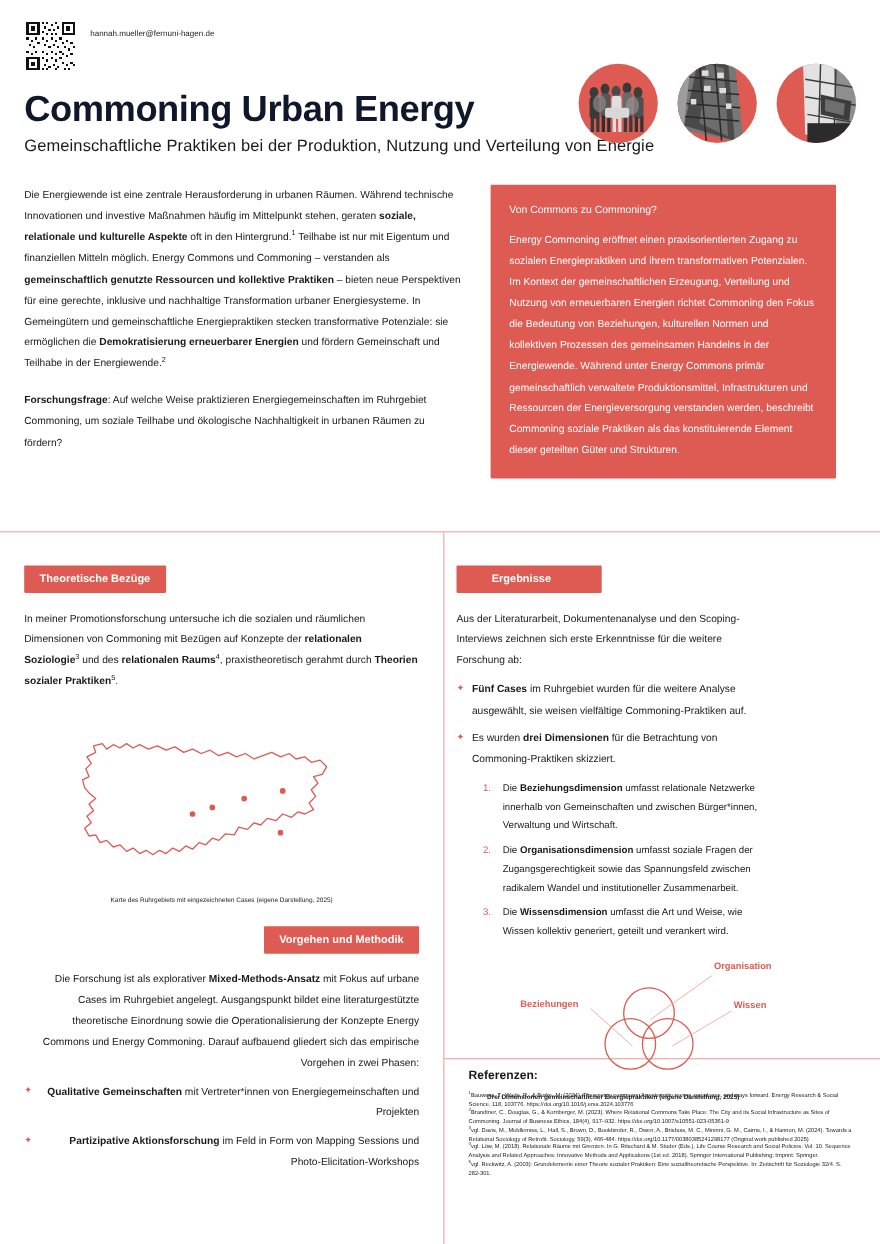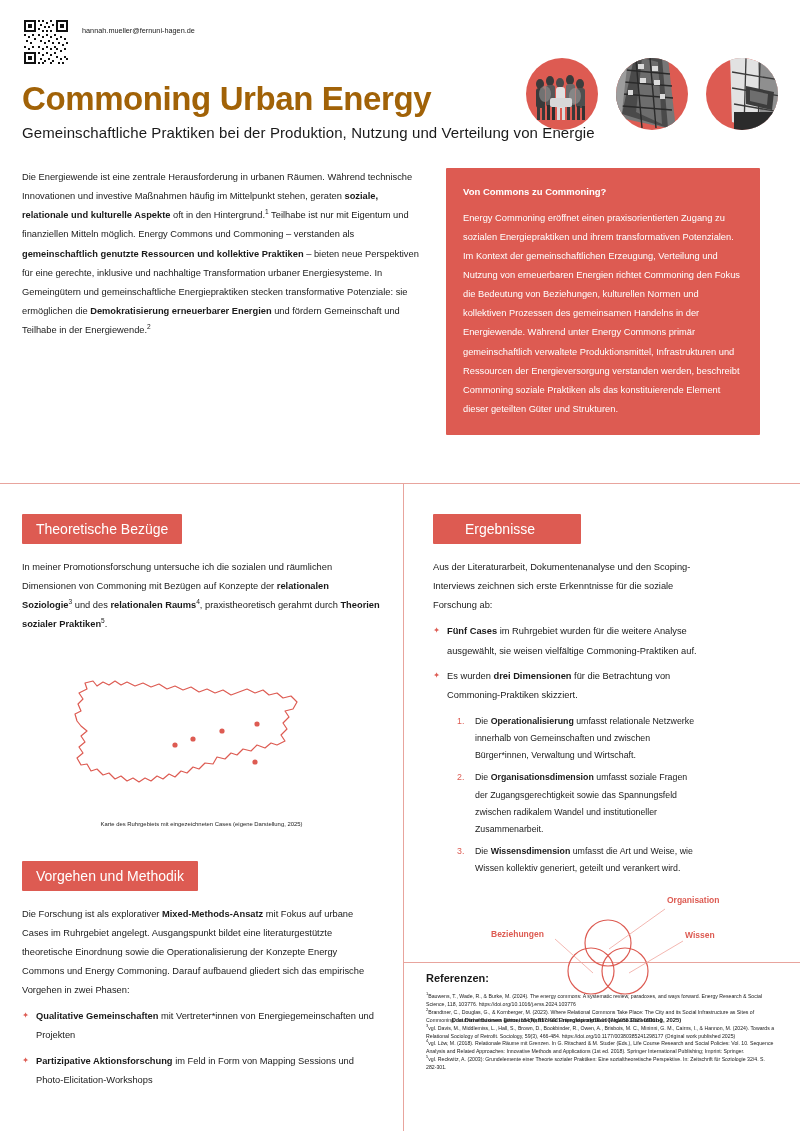--- a/index.html
+++ b/index.html
@@ -15,21 +15,21 @@
   
   .header { position: relative; padding: 18px 22px 0 22px; height: 160px; }
   .author-block { display: flex; gap: 12px; align-items: flex-start; }
   .qr { width: 48px; height: 48px; flex: none; position: relative; background:#fff; }
   .qr svg { display:block; }
   .author-lines { font-size: 7.3px; line-height: 1.55; color: #1a1a1a; padding-top: 1px; }
   .author-email { margin-top: 8px; font-size: 7.3px; }
 
   .title {
     font-size: 33px; font-weight: bold; letter-spacing: -0.4px;
-    margin-top: 16px; line-height: 1.05; color: #a16207;
+    margin-top: 16px; line-height: 1.05; color: #0f172a;
   }
   .subtitle { font-size: 15px; margin-top: 7px; color: #1a1a1a; letter-spacing: 0.1px; }
 
   .header-photos {
     position: absolute; top: 58px; right: 22px;
     display: flex; gap: 18px; align-items: center;
   }
   .photo-circle { width: 72px; height: 72px; position: relative; }
   .photo-circle .disc {
     position: absolute; inset: 0; border-radius: 50%;
@@ -42,35 +42,35 @@
   .intro-text { width: 400px; font-size: 9.3px; line-height: 2.06; }
   .intro-text p { margin-bottom: 14px; }
   .intro-text b { font-weight: bold; }
   sup { font-size: 6.6px; vertical-align: super; line-height: 0; }
 
   .redbox {
     width: 314px; background: var(--accent); color: #fff;
     padding: 14px 17px 16px 17px; font-size: 9.3px; line-height: 2.06;
     align-self: flex-start; border-radius: 1px;
   }
-  .redbox h3 { font-size: 9.5px; font-weight: bold; margin-bottom: 7px; }
+  .redbox h3 { font-size: 9.5px; font-weight: normal; margin-bottom: 7px; }
 
   
   .hr-main { position: absolute; left: 0; right: 0; top: 483px; height: 1px; background: #e8a49d; }
   .v-div { position: absolute; top: 484px; bottom: 0; left: 403px; width: 1px; background: #e8a49d; }
   .hr-ref { position: absolute; left: 404px; right: 0; top: 962px; height: 1px; background: #e8a49d; }
 
   
   .cols { position: absolute; top: 484px; left: 0; right: 0; bottom: 0; display: flex; }
   .col-left { width: 403px; padding: 30px 22px 0 22px; }
-  .col-right { width: 317px; padding: 30px 20px 0 30px; }
+  .col-right { width: 317px; padding: 30px 20px 0 12px; }
 
   .badge {
     display: inline-block; background: var(--accent); color: #fff;
-    font-size: 14px; font-weight: normal; padding: 7px 14px 7px 14px;
+    font-size: 10px; font-weight: bold; padding: 7px 14px 7px 14px;
     margin-bottom: 14px; border-radius: 1px;
   }
   .badge.wide { padding-left: 32px; padding-right: 46px; }
 
   .body-text { font-size: 9.3px; line-height: 2.06; }
   .body-text b { font-weight: bold; }
 
   
   ul.diamond { list-style: none; margin-top: 7px; }
   ul.diamond > li {
@@ -296,20 +296,23 @@
       </svg>
     </div>
   </div>
 </div>
 
 <div class="intro-wrap">
   <div class="intro-text">
     <p>
       <span>Die Energiewende ist eine zentrale Herausforderung in urbanen Räumen. Während technische Innovationen und investive Maßnahmen häufig im Mittelpunkt stehen, geraten </span><b>soziale, relationale und kulturelle Aspekte</b><span> oft in den Hintergrund.</span><sup>1</sup><span> Teilhabe ist nur mit Eigentum und finanziellen Mitteln möglich. Energy Commons und Commoning – verstanden als </span><b>gemeinschaftlich genutzte Ressourcen und kollektive Praktiken</b><span> – bieten neue Perspektiven für eine gerechte, inklusive und nachhaltige Transformation urbaner Energiesysteme. In Gemeingütern und gemeinschaftliche Energiepraktiken stecken transformative Potenziale: sie ermöglichen die </span><b>Demokratisierung erneuerbarer Energien</b><span> und fördern Gemeinschaft und Teilhabe in der Energiewende.</span><sup>2</sup>
     </p>
+    <p>
+      <b>Forschungsfrage</b><span>: Auf welche Weise praktizieren Energiegemeinschaften im Ruhrgebiet Commoning, um soziale Teilhabe und ökologische Nachhaltigkeit in urbanen Räumen zu fördern?</span>
+    </p>
   </div>
 
   <div class="redbox">
     <h3>Von Commons zu Commoning?</h3>
     <div>Energy Commoning eröffnet einen praxisorientierten Zugang zu sozialen Energiepraktiken und ihrem transformativen Potenzialen. Im Kontext der gemeinschaftlichen Erzeugung, Verteilung und Nutzung von erneuerbaren Energien richtet Commoning den Fokus die Bedeutung von Beziehungen, kulturellen Normen und kollektiven Prozessen des gemeinsamen Handelns in der Energiewende. Während unter Energy Commons primär gemeinschaftlich verwaltete Produktionsmittel, Infrastrukturen und Ressourcen der Energieversorgung verstanden werden, beschreibt Commoning soziale Praktiken als das konstituierende Element dieser geteilten Güter und Strukturen.</div>
   </div>
 </div>
 
 <div class="hr-main"></div>
 <div class="v-div"></div>
@@ -339,58 +342,58 @@
           <circle cx="118" cy="86" r="2.6"></circle>
           <circle cx="136" cy="80" r="2.6"></circle>
           <circle cx="165" cy="72" r="2.6"></circle>
           <circle cx="200" cy="65" r="2.6"></circle>
           <circle cx="198" cy="103" r="2.6"></circle>
         </g>
       </svg>
       <div class="fig-caption">Karte des Ruhrgebiets mit eingezeichneten Cases (eigene Darstellung, 2025)</div>
     </div>
 
-    <div style="margin-top:34px;">
+    <div style="margin-top:20px;text-align:right;">
       <div class="badge">Vorgehen und Methodik</div>
       <div class="body-text">
         <span>Die Forschung ist als explorativer </span><b>Mixed-Methods-Ansatz</b><span> mit Fokus auf urbane Cases im Ruhrgebiet angelegt. Ausgangspunkt bildet eine literaturgestützte theoretische Einordnung sowie die Operationalisierung der Konzepte Energy Commons und Energy Commoning. Darauf aufbauend gliedert sich das empirische Vorgehen in zwei Phasen:</span>
       </div>
       <ul class="diamond">
         <li>
           <span class="dia">✦</span>
           <b>Qualitative Gemeinschaften</b><span> mit Vertreter*innen von Energiegemeinschaften und Projekten</span>
         </li>
         <li>
           <span class="dia">✦</span>
           <b>Partizipative Aktionsforschung</b><span> im Feld in Form von Mapping Sessions und Photo-Elicitation-Workshops</span>
         </li>
       </ul>
     </div>
   </div>
 
   <div class="col-right">
     <div class="badge wide">Ergebnisse</div>
 
-    <div class="body-text">Aus der Literaturarbeit, Dokumentenanalyse und den Scoping-Interviews zeichnen sich erste Erkenntnisse für die soziale Forschung ab:</div>
+    <div class="body-text">Aus der Literaturarbeit, Dokumentenanalyse und den Scoping-Interviews zeichnen sich erste Erkenntnisse für die weitere Forschung ab:</div>
 
     <ul class="diamond">
       <li>
         <span class="dia">✦</span>
         <b>Fünf Cases</b><span> im Ruhrgebiet wurden für die weitere Analyse ausgewählt, sie weisen vielfältige Commoning-Praktiken auf.</span>
       </li>
       <li>
         <span class="dia">✦</span>
         <span>Es wurden </span><b>drei Dimensionen</b><span> für die Betrachtung von Commoning-Praktiken skizziert.</span>
       </li>
     </ul>
 
     <ol class="numbered">
       <li>
         <span class="num">1.</span>
-        <span>Die </span><b>Operationalisierung</b><span> umfasst relationale Netzwerke innerhalb von Gemeinschaften und zwischen Bürger*innen, Verwaltung und Wirtschaft.</span>
+        <span>Die </span><b>Beziehungsdimension</b><span> umfasst relationale Netzwerke innerhalb von Gemeinschaften und zwischen Bürger*innen, Verwaltung und Wirtschaft.</span>
       </li>
       <li>
         <span class="num">2.</span>
         <span>Die </span><b>Organisationsdimension</b><span> umfasst soziale Fragen der Zugangsgerechtigkeit sowie das Spannungsfeld zwischen radikalem Wandel und institutioneller Zusammenarbeit.</span>
       </li>
       <li>
         <span class="num">3.</span>
         <span>Die </span><b>Wissensdimension</b><span> umfasst die Art und Weise, wie Wissen kollektiv generiert, geteilt und verankert wird.</span>
       </li>
     </ol>

